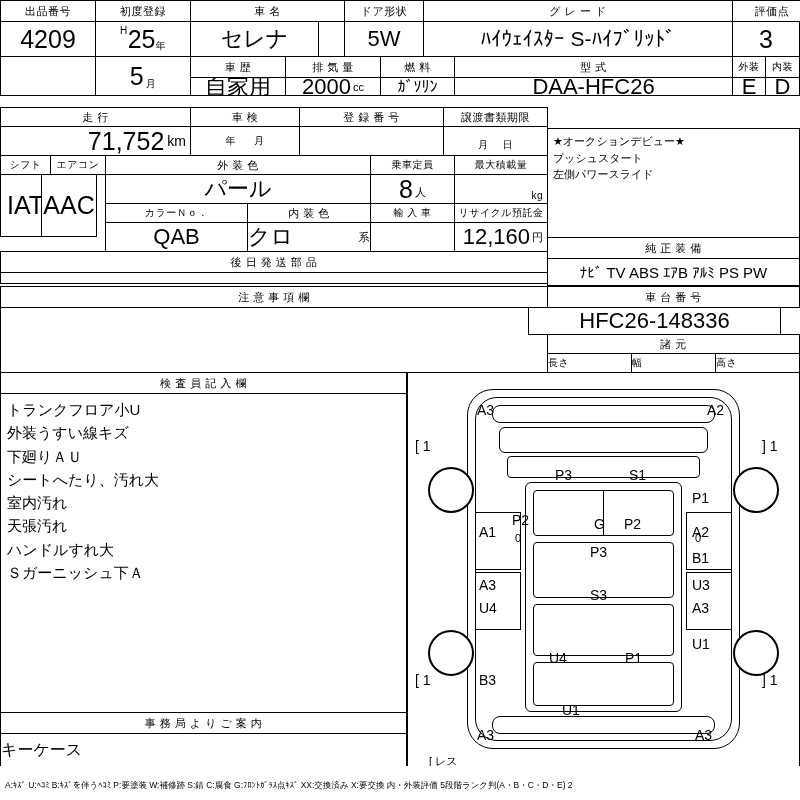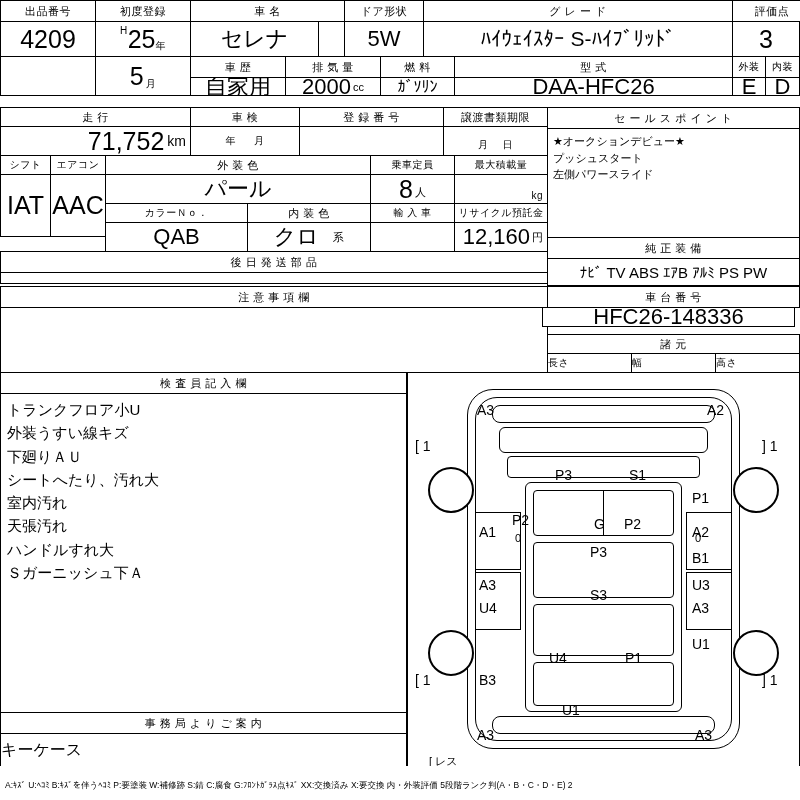--- a/index.html
+++ b/index.html
@@ -152,29 +152,29 @@
   <div class="cell val-lg" style="left:105px;top:174px;width:266px;height:30px;">パール</div>
   <div class="cell" style="left:370px;top:174px;width:85px;height:30px;">
     <span class="val-xl">8</span>
     <span class="unit" style="align-self:flex-end;margin-bottom:3px;">人</span>
   </div>
   <div class="cell" style="left:454px;top:174px;width:94px;height:30px;align-items:flex-end;justify-content:flex-end;padding:0 4px 2px 0;">
     <span class="lbl-sm">kg</span>
   </div>
 
   <div class="cell val-xl" style="left:0;top:174px;width:51px;height:63px;">IAT</div>
-  <div class="cell val-xl" style="left:50px;top:174px;width:56px;height:63px;">AAC</div>
+  <div class="cell val-xl" style="left:41px;top:174px;width:56px;height:63px;">AAC</div>
 
   <div class="cell lbl-sm" style="left:105px;top:203px;width:143px;height:20px;">カラーＮｏ．</div>
   <div class="cell lbl" style="left:247px;top:203px;width:124px;height:20px;">内 装 色</div>
   <div class="cell lbl-sm" style="left:370px;top:203px;width:85px;height:20px;">輸 入 車</div>
   <div class="cell lbl-sm" style="left:454px;top:203px;width:94px;height:20px;">リサイクル預託金</div>
 
   <div class="cell val-lg" style="left:105px;top:222px;width:143px;height:30px;">QAB</div>
-  <div class="cell" style="left:247px;top:222px;width:124px;height:30px;">
+  <div class="cell" style="left:247px;top:222px;width:124px;height:30px;justify-content:space-between;">
     <span class="val-lg">クロ</span>
     <span class="lbl" style="margin-left:14px;">系</span>
   </div>
   <div class="cell" style="left:370px;top:222px;width:85px;height:30px;"></div>
   <div class="cell right" style="left:454px;top:222px;width:94px;height:30px;">
     <span class="val-lg">12,160</span>
     <span class="unit">円</span>
   </div>
 
   <div class="cell lbl" style="left:0;top:251px;width:548px;height:22px;">後 日 発 送 部 品</div>
@@ -192,33 +192,32 @@
     <div>シートへたり、汚れ大</div>
     <div>室内汚れ</div>
     <div>天張汚れ</div>
     <div>ハンドルすれ大</div>
     <div>Ｓガーニッシュ下Ａ</div>
   </div>
 
   <div class="cell lbl" style="left:0;top:712px;width:407px;height:22px;">事 務 局 よ り ご 案 内</div>
   <div class="cell left" style="left:0;top:733px;width:407px;height:34px;font-size:16px;">キーケース</div>
 
-  <div class="cell lbl" style="left:547px;top:107px;width:253px;height:22px;">セ ー ル ス ポ イ ン ト</div>
   <div class="cell" style="left:547px;top:128px;width:253px;height:110px;"></div>
   <div class="sales-list" style="left:553px;top:133px;width:244px;">
     <div>★オークションデビュー★</div>
     <div>プッシュスタート</div>
     <div>左側パワースライド</div>
   </div>
 
   <div class="cell lbl" style="left:547px;top:237px;width:253px;height:22px;">純 正 装 備</div>
   <div class="cell" style="left:547px;top:258px;width:253px;height:28px;font-size:15px;">ﾅﾋﾞ  TV  ABS  ｴｱB  ｱﾙﾐ  PS  PW</div>
 
   <div class="cell lbl" style="left:547px;top:286px;width:253px;height:22px;">車 台 番 号</div>
-  <div class="cell val-lg" style="left:542px;top:307px;width:253px;height:20px;">HFC26-148336</div>
+  <div class="cell val-lg" style="left:528px;top:307px;width:253px;height:28px;">HFC26-148336</div>
 
   <div class="cell lbl" style="left:547px;top:334px;width:253px;height:20px;">諸 元</div>
   <div class="cell lbl-sm left" style="left:547px;top:353px;width:85px;height:20px;">長さ</div>
   <div class="cell lbl-sm left" style="left:631px;top:353px;width:85px;height:20px;">幅</div>
   <div class="cell lbl-sm left" style="left:715px;top:353px;width:85px;height:20px;">高さ</div>
 
   <div class="cell" style="left:407px;top:372px;width:393px;height:395px;"></div>
 
   <div class="dwrap" style="left:407px;top:372px;width:393px;height:395px;">
 

